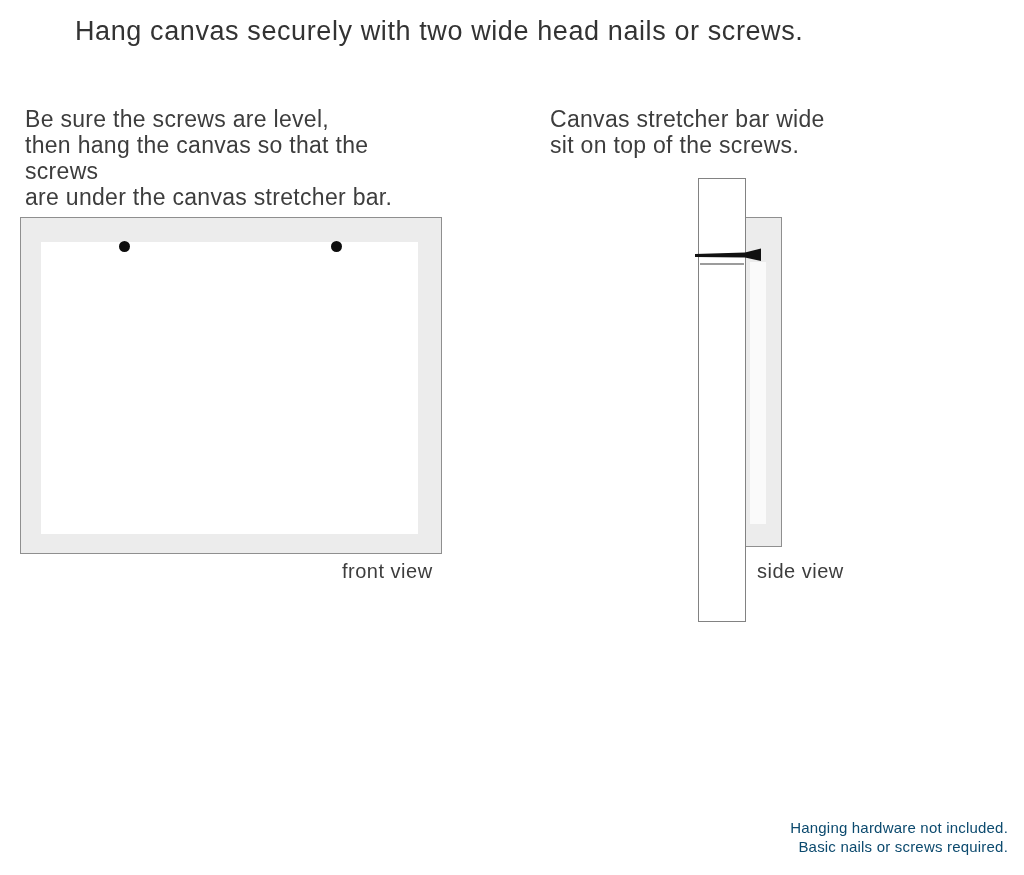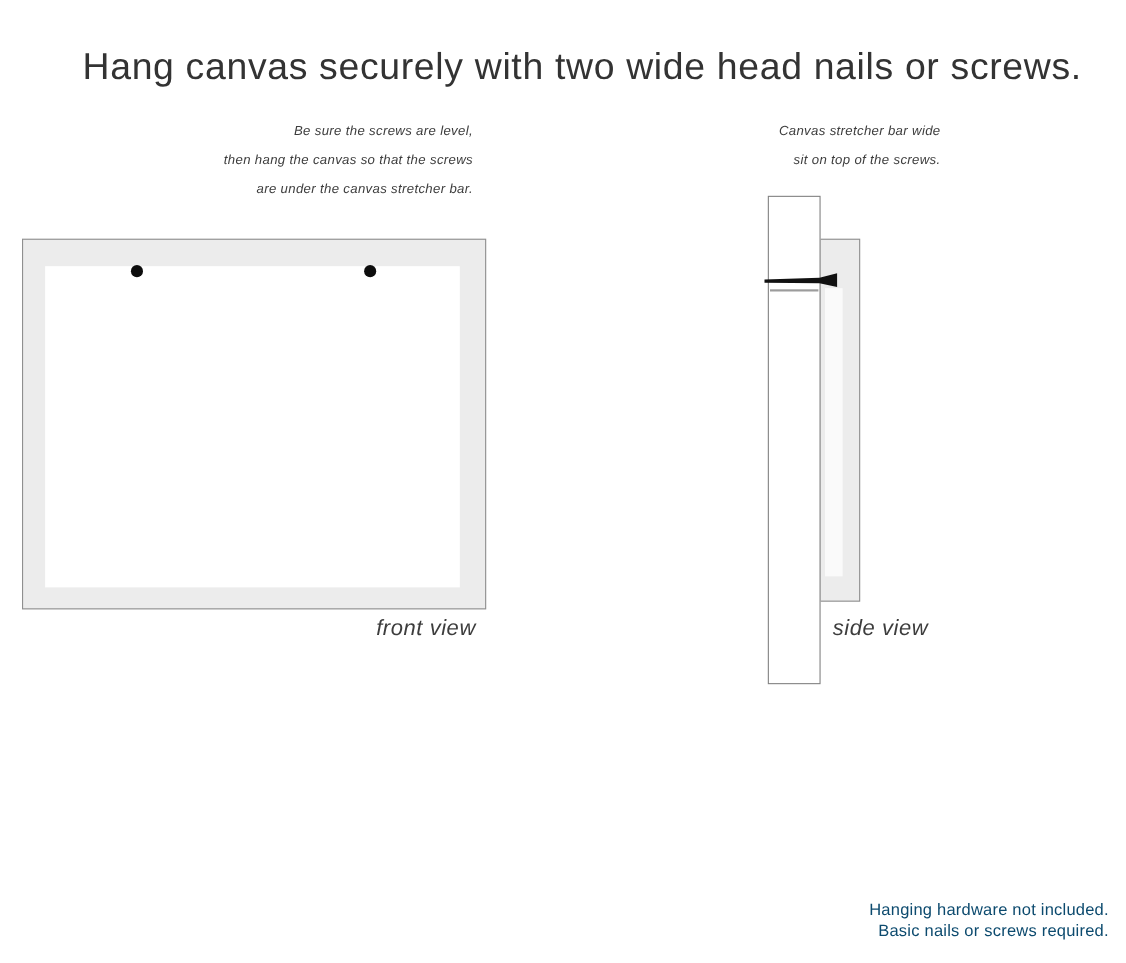--- a/index.html
+++ b/index.html
@@ -12,36 +12,34 @@
     height: 875px;
     position: relative;
     overflow: hidden;
     font-family: "Liberation Sans", sans-serif;
     color: #3d3d3d;
   }
   .title {
     position: absolute;
     left: 75px;
     top: 16px;
-    font-size: 34px;
+    font-size: 27px;
     letter-spacing: 0.6px;
     color: #333333;
     white-space: nowrap;
-    margin-top: 26px;
   }
   .instr {
     position: absolute;
     top: 106px;
-    text-align: right;
-    font-size: 12px;
+    text-align: left;
+    font-size: 23px;
     line-height: 26px;
     letter-spacing: 0.3px;
     color: #3d3d3d;
     white-space: pre-line;
-    font-style: italic;
   }
   .instr-front { left: 25px;  width: 405px; }
   .instr-side  { left: 550px; width: 305px; }
 
   
   .front-canvas {
     position: absolute;
     left: 20px;
     top: 217px;
     width: 422px;
@@ -68,21 +66,20 @@
   }
   .screw-left  { left: 98px; }
   .screw-right { left: 310px; }
 
   .view-label {
     position: absolute;
     font-size: 20px;
     letter-spacing: 0.5px;
     color: #3d3d3d;
     white-space: nowrap;
-    font-style: italic;
   }
   .front-label { left: 342px; top: 560px; }
   .side-label  { left: 757px; top: 560px; }
 
   
   .side-panel {
     position: absolute;
     left: 745px;
     top: 217px;
     width: 37px;

